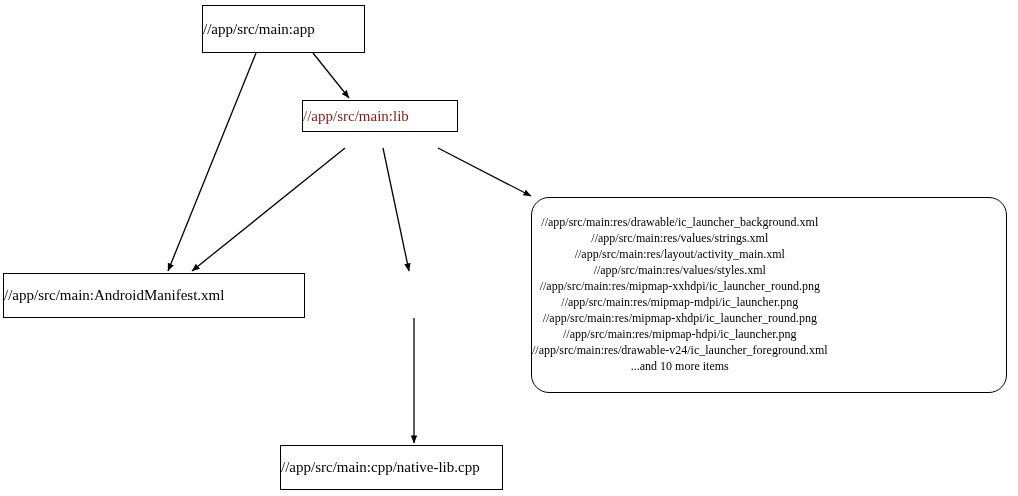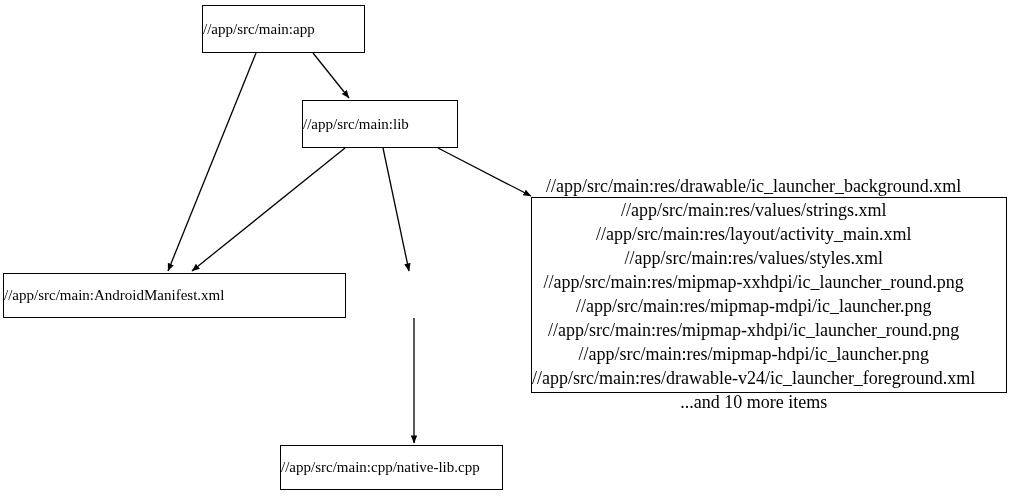--- a/index.html
+++ b/index.html
@@ -31,21 +31,22 @@
     align-items: center;
     text-align: center;
     color: #000000;
     font-size: 15px;
     line-height: 1.0;
     white-space: pre;
     z-index: 2;
   }
   .graph-node.multiline {
     line-height: 1.33;
-    font-size: 18px;
+    font-size: 12px;
+    border-radius: 18px;
   }
   .node-label {
     display: block;
     white-space: pre;
   }
 </style>
 </head>
 <body>
 
 <div id="graph-canvas">
@@ -63,25 +64,25 @@
         <line x1="383" y1="148" x2="409" y2="271" stroke="#000000" marker-end="url(#arrowhead)"></line>
         <line x1="438" y1="148" x2="531" y2="196" stroke="#000000" marker-end="url(#arrowhead)"></line>
         <line x1="414" y1="318" x2="414" y2="443" stroke="#000000" marker-end="url(#arrowhead)"></line>
       </g>
   </svg>
 
   <div class="graph-node" style="left: 202px; top: 5px; width: 163px; height: 48px; border-color: rgb(0, 0, 0); color: rgb(0, 0, 0);">
     <span class="node-label">//app/src/main:app</span>
   </div>
 
-  <div class="graph-node" style="left: 302px; top: 100px; width: 156px; height: 48px; border-color: rgb(0, 0, 0); color: #000000;">
+  <div class="graph-node" style="left: 302px; top: 100px; width: 156px; height: 32px; border-color: rgb(0, 0, 0); color: #7f1d1d;">
     <span class="node-label">//app/src/main:lib</span>
   </div>
 
-  <div class="graph-node" style="left: 3px; top: 273px; width: 343px; height: 45px; border-color: rgb(0, 0, 0); color: rgb(0, 0, 0);">
+  <div class="graph-node" style="left: 3px; top: 273px; width: 302px; height: 45px; border-color: rgb(0, 0, 0); color: rgb(0, 0, 0);">
     <span class="node-label">//app/src/main:AndroidManifest.xml</span>
   </div>
 
 
   <div class="graph-node multiline" style="left: 531px; top: 197px; width: 476px; height: 196px; border-color: rgb(0, 0, 0); color: rgb(0, 0, 0);">
     <span class="node-label">//app/src/main:res/drawable/ic_launcher_background.xml
 //app/src/main:res/values/strings.xml
 //app/src/main:res/layout/activity_main.xml
 //app/src/main:res/values/styles.xml
 //app/src/main:res/mipmap-xxhdpi/ic_launcher_round.png

